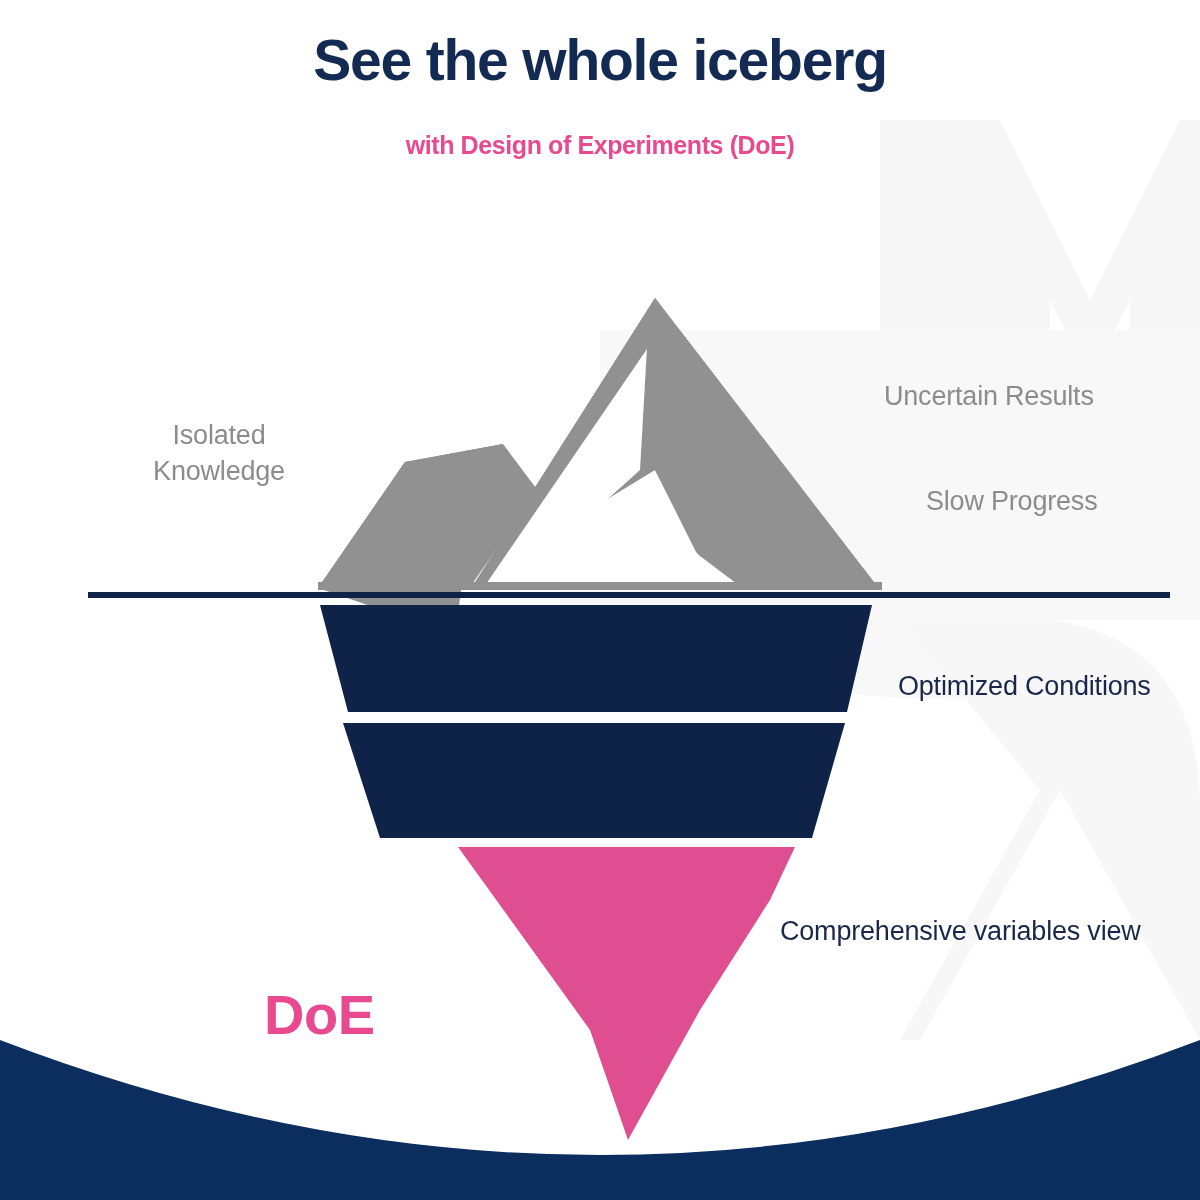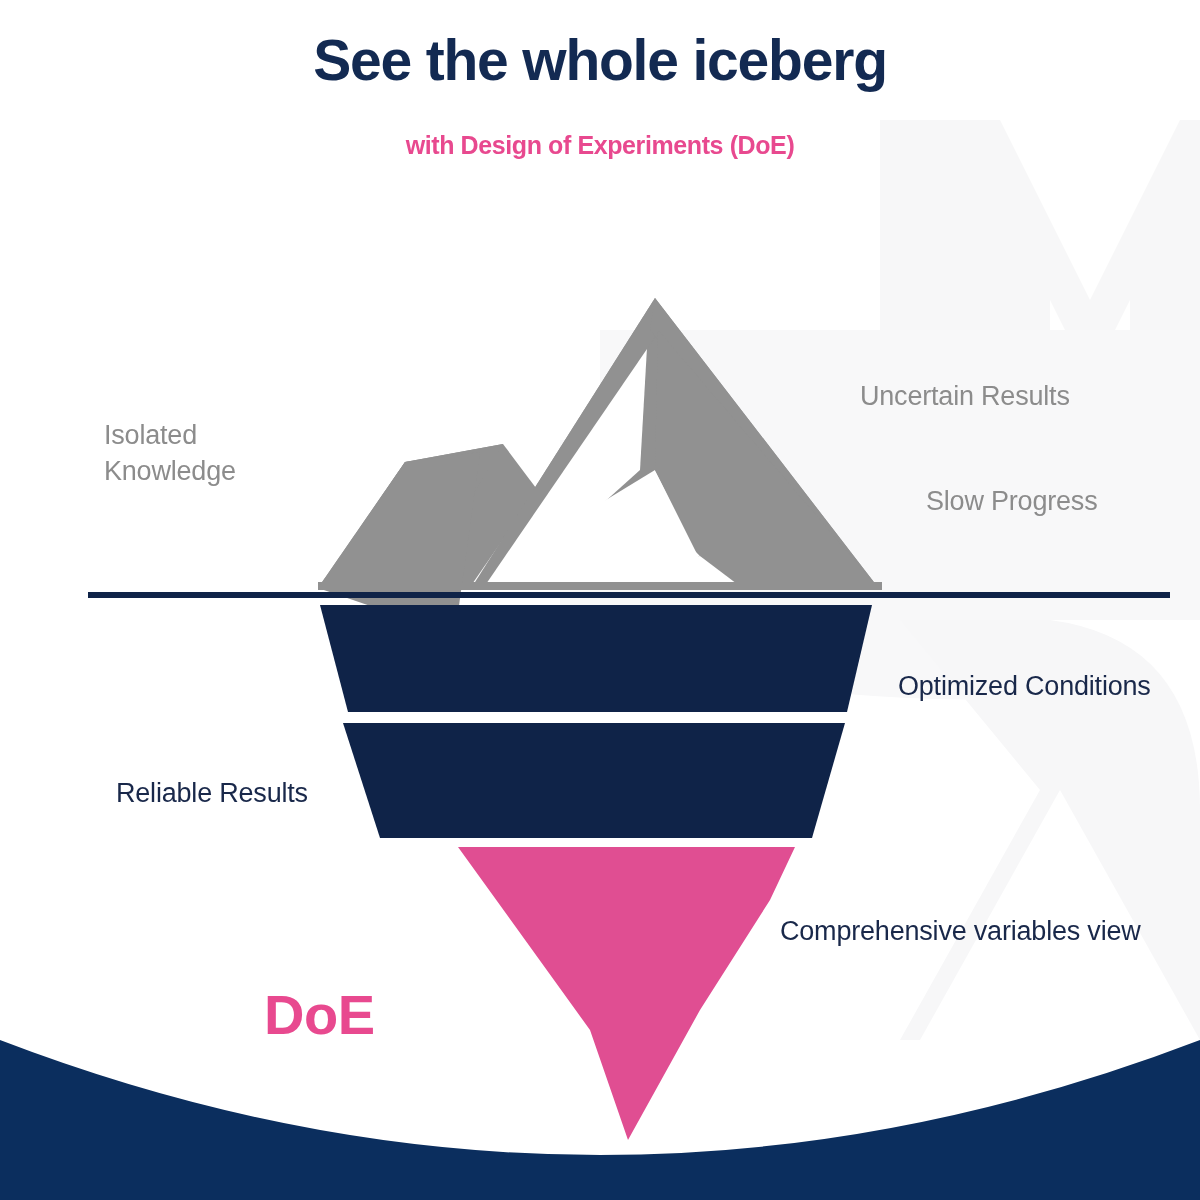--- a/index.html
+++ b/index.html
@@ -64,24 +64,24 @@
   }
   .label-navy {
     color: #19284A;
     font-size: 27px;
   }
 
   #lbl-isolated {
     left: 104px;
     top: 418px;
     width: 230px;
-    text-align: left;
+    text-align: center;
   }
   #lbl-uncertain {
-    left: 860px;
+    left: 884px;
     top: 379px;
     text-align: right;
   }
   #lbl-slow {
     left: 926px;
     top: 484px;
   }
   #lbl-optimized {
     left: 898px;
     top: 637px;
@@ -169,19 +169,18 @@
 
 
   <div class="label label-gray" id="lbl-isolated">Isolated Knowledge</div>
 
   <div class="label label-gray" id="lbl-uncertain">Uncertain Results</div>
 
   <div class="label label-gray" id="lbl-slow">Slow Progress</div>
 
   <div class="label label-navy" id="lbl-optimized">Optimized Conditions</div>
 
-  <div class="label label-navy" id="lbl-reliable">Reliable Results</div>
 
   <div class="label label-navy" id="lbl-comprehensive">Comprehensive variables view</div>
 
   <div id="lbl-doe">DoE</div>
 
 </div>
 
 </body></html>

